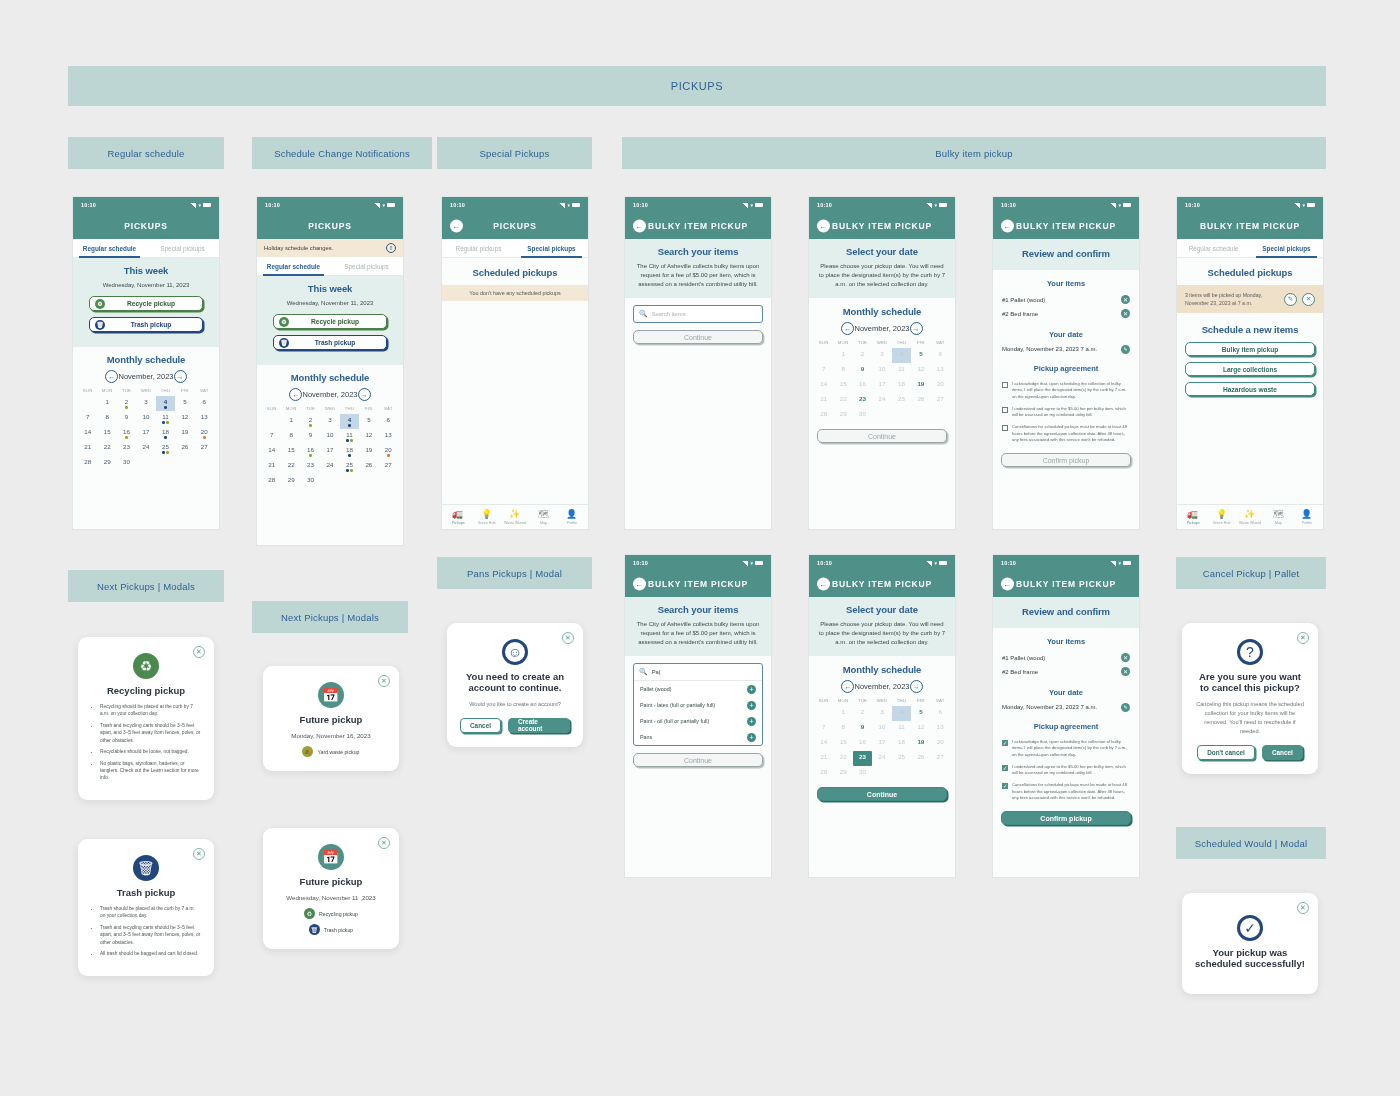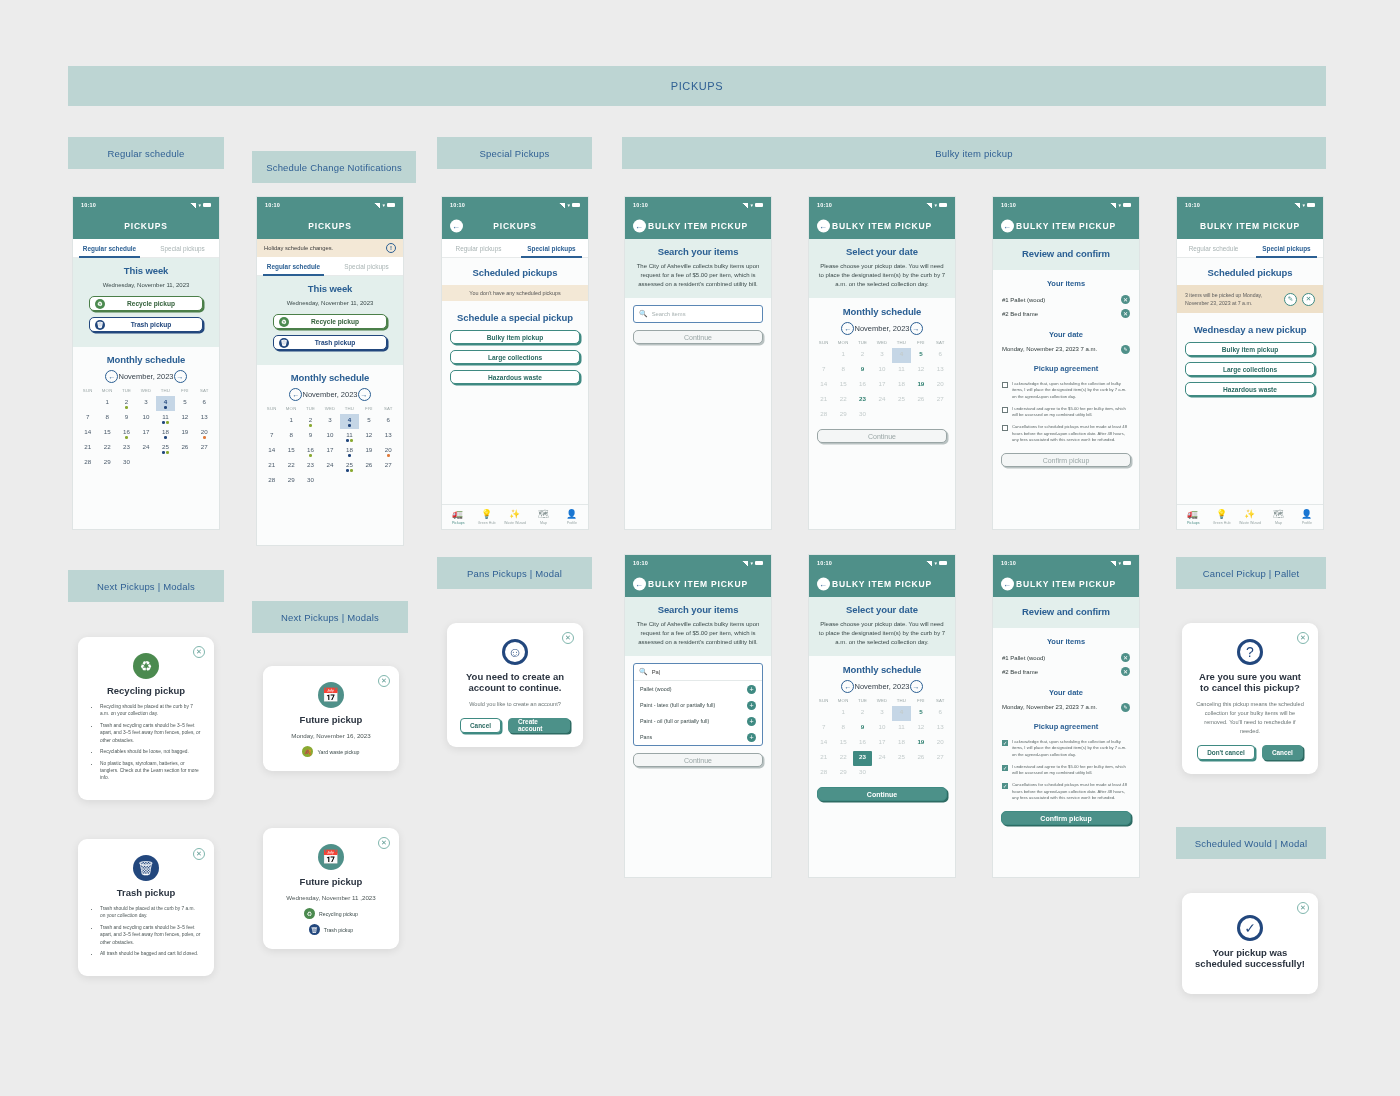--- a/index.html
+++ b/index.html
@@ -212,21 +212,21 @@
           display: flex; align-items: center; justify-content: center; padding: 0 9px; }
   .mbtn.ghost { background: #fff; border: 1px solid #3f8a82; color: #2d6b63; box-shadow: 1.5px 1.5px 0 #3f8a82; }
   .mbtn.solid { background: #4c9189; border: 1px solid #4c9189; color: #fff; box-shadow: 1.5px 1.5px 0 #2d6b63; }
 </style>
 </head>
 <body>
 
 <div class="board-title">PICKUPS</div>
 
 <div class="sec-label" style="left:68px;top:137px;width:156px;">Regular schedule</div>
-<div class="sec-label" style="left:252px;top:151px;width:164px;">Schedule Change Notifications</div>
+<div class="sec-label" style="left:252px;top:137px;width:180px;">Schedule Change Notifications</div>
 <div class="sec-label" style="left:437px;top:137px;width:155px;">Special Pickups</div>
 <div class="sec-label" style="left:622px;top:137px;width:704px;">Bulky item pickup</div>
 <div class="sec-label" style="left:68px;top:570px;width:156px;">Next Pickups | Modals</div>
 <div class="sec-label" style="left:252px;top:601px;width:156px;">Next Pickups | Modals</div>
 <div class="sec-label" style="left:437px;top:557px;width:155px;">Pans Pickups | Modal</div>
 <div class="sec-label" style="left:1176px;top:557px;width:150px;">Cancel Pickup | Pallet</div>
 <div class="sec-label" style="left:1176px;top:827px;width:150px;">Scheduled Would | Modal</div>
 
 <div class="phone" style="left:72px;top:196px;height:334px;">
   <div class="statusbar">
@@ -575,27 +575,20 @@
   </div>
   <div class="tabs">
     <div class="tab">Regular pickups</div>
     <div class="tab active">Special pickups</div>
   </div>
   <div class="screen-body">
     <div style="padding-top:9px">
       <div class="h-title">Scheduled pickups</div>
     </div>
     <div class="notice" style="margin-top:7px">You don't have any scheduled pickups</div>
-    <div style="padding-top:11px">
-      <div class="h-title">Schedule a special pickup</div>
-      <div style="height:7px"></div>
-      <div class="btn-outline">Bulky item pickup</div>
-      <div class="btn-outline">Large collections</div>
-      <div class="btn-outline">Hazardous waste</div>
-    </div>
     <div class="tabbar">
         <div class="tabitem active">
           <span class="ti">🚛</span>
           <span class="tl">Pickups</span>
         </div>
         <div class="tabitem">
           <span class="ti">💡</span>
           <span class="tl">Green Hub</span>
         </div>
         <div class="tabitem">
@@ -842,21 +835,21 @@
   <div class="screen-body">
     <div style="padding-top:9px">
       <div class="h-title">Scheduled pickups</div>
     </div>
     <div class="notice-row" style="margin-top:7px">
       <span class="txt">3 items will be picked up Monday, November 23, 2023 at 7 a.m.</span>
       <span class="circ-btn">✎</span>
       <span class="circ-btn">✕</span>
     </div>
     <div style="padding-top:11px">
-      <div class="h-title">Wednesday a new pickup</div>
+      <div class="h-title">Schedule a new items</div>
       <div style="height:7px"></div>
       <div class="btn-outline">Bulky item pickup</div>
       <div class="btn-outline">Large collections</div>
       <div class="btn-outline">Hazardous waste</div>
     </div>
     <div class="tabbar">
         <div class="tabitem active">
           <span class="ti">🚛</span>
           <span class="tl">Pickups</span>
         </div>

